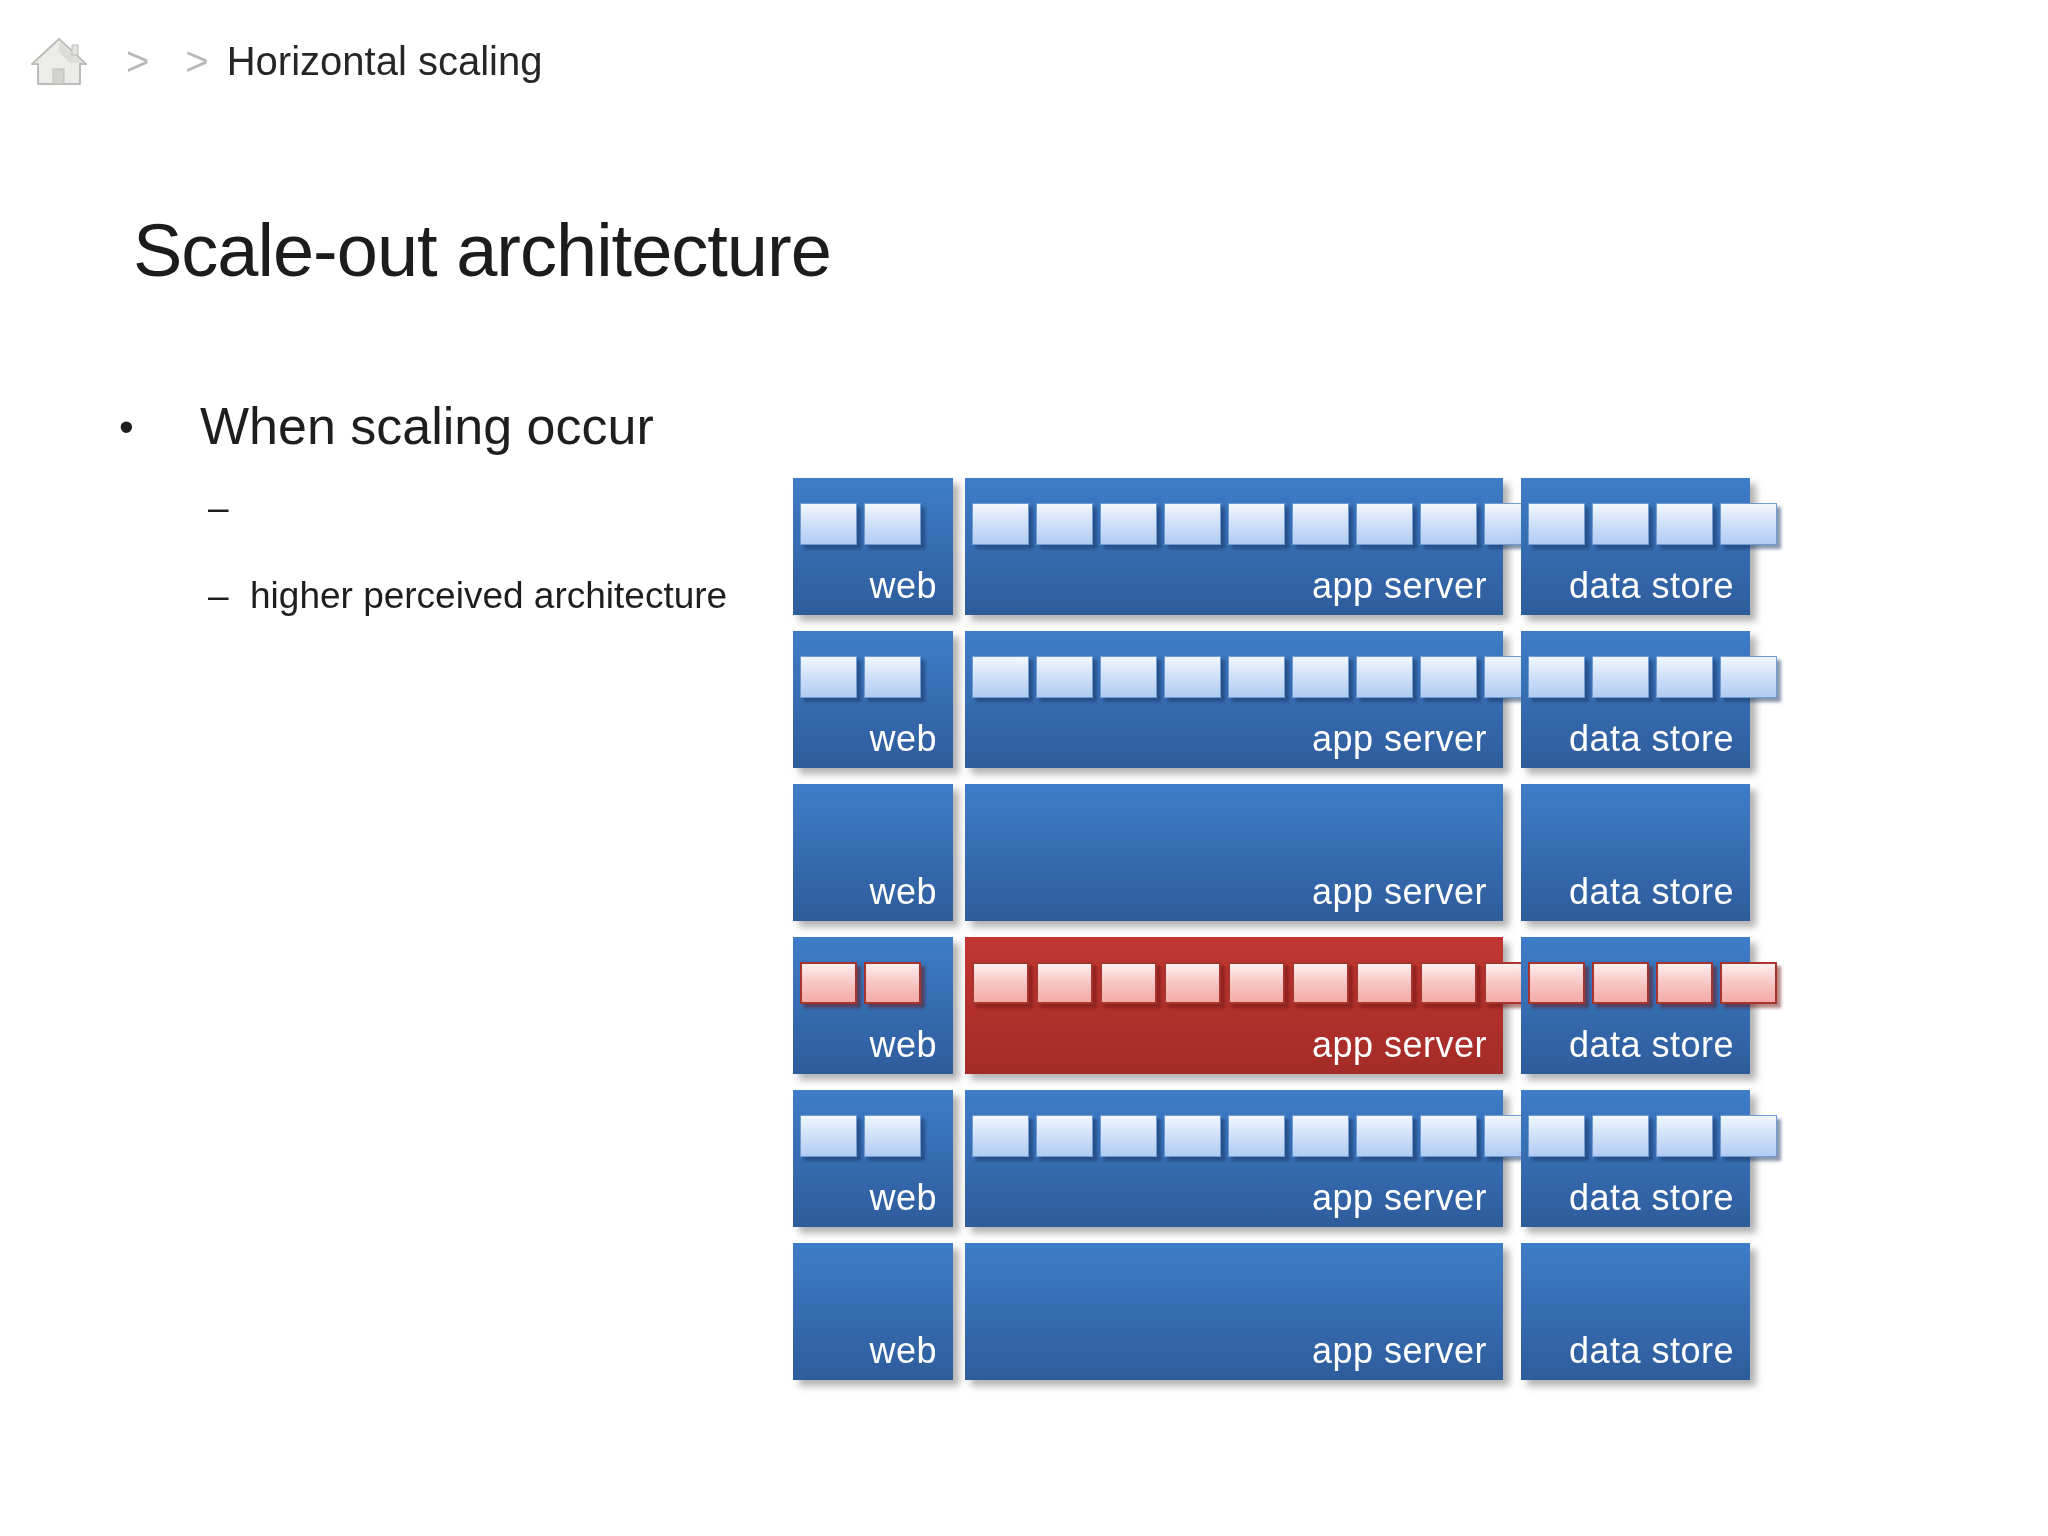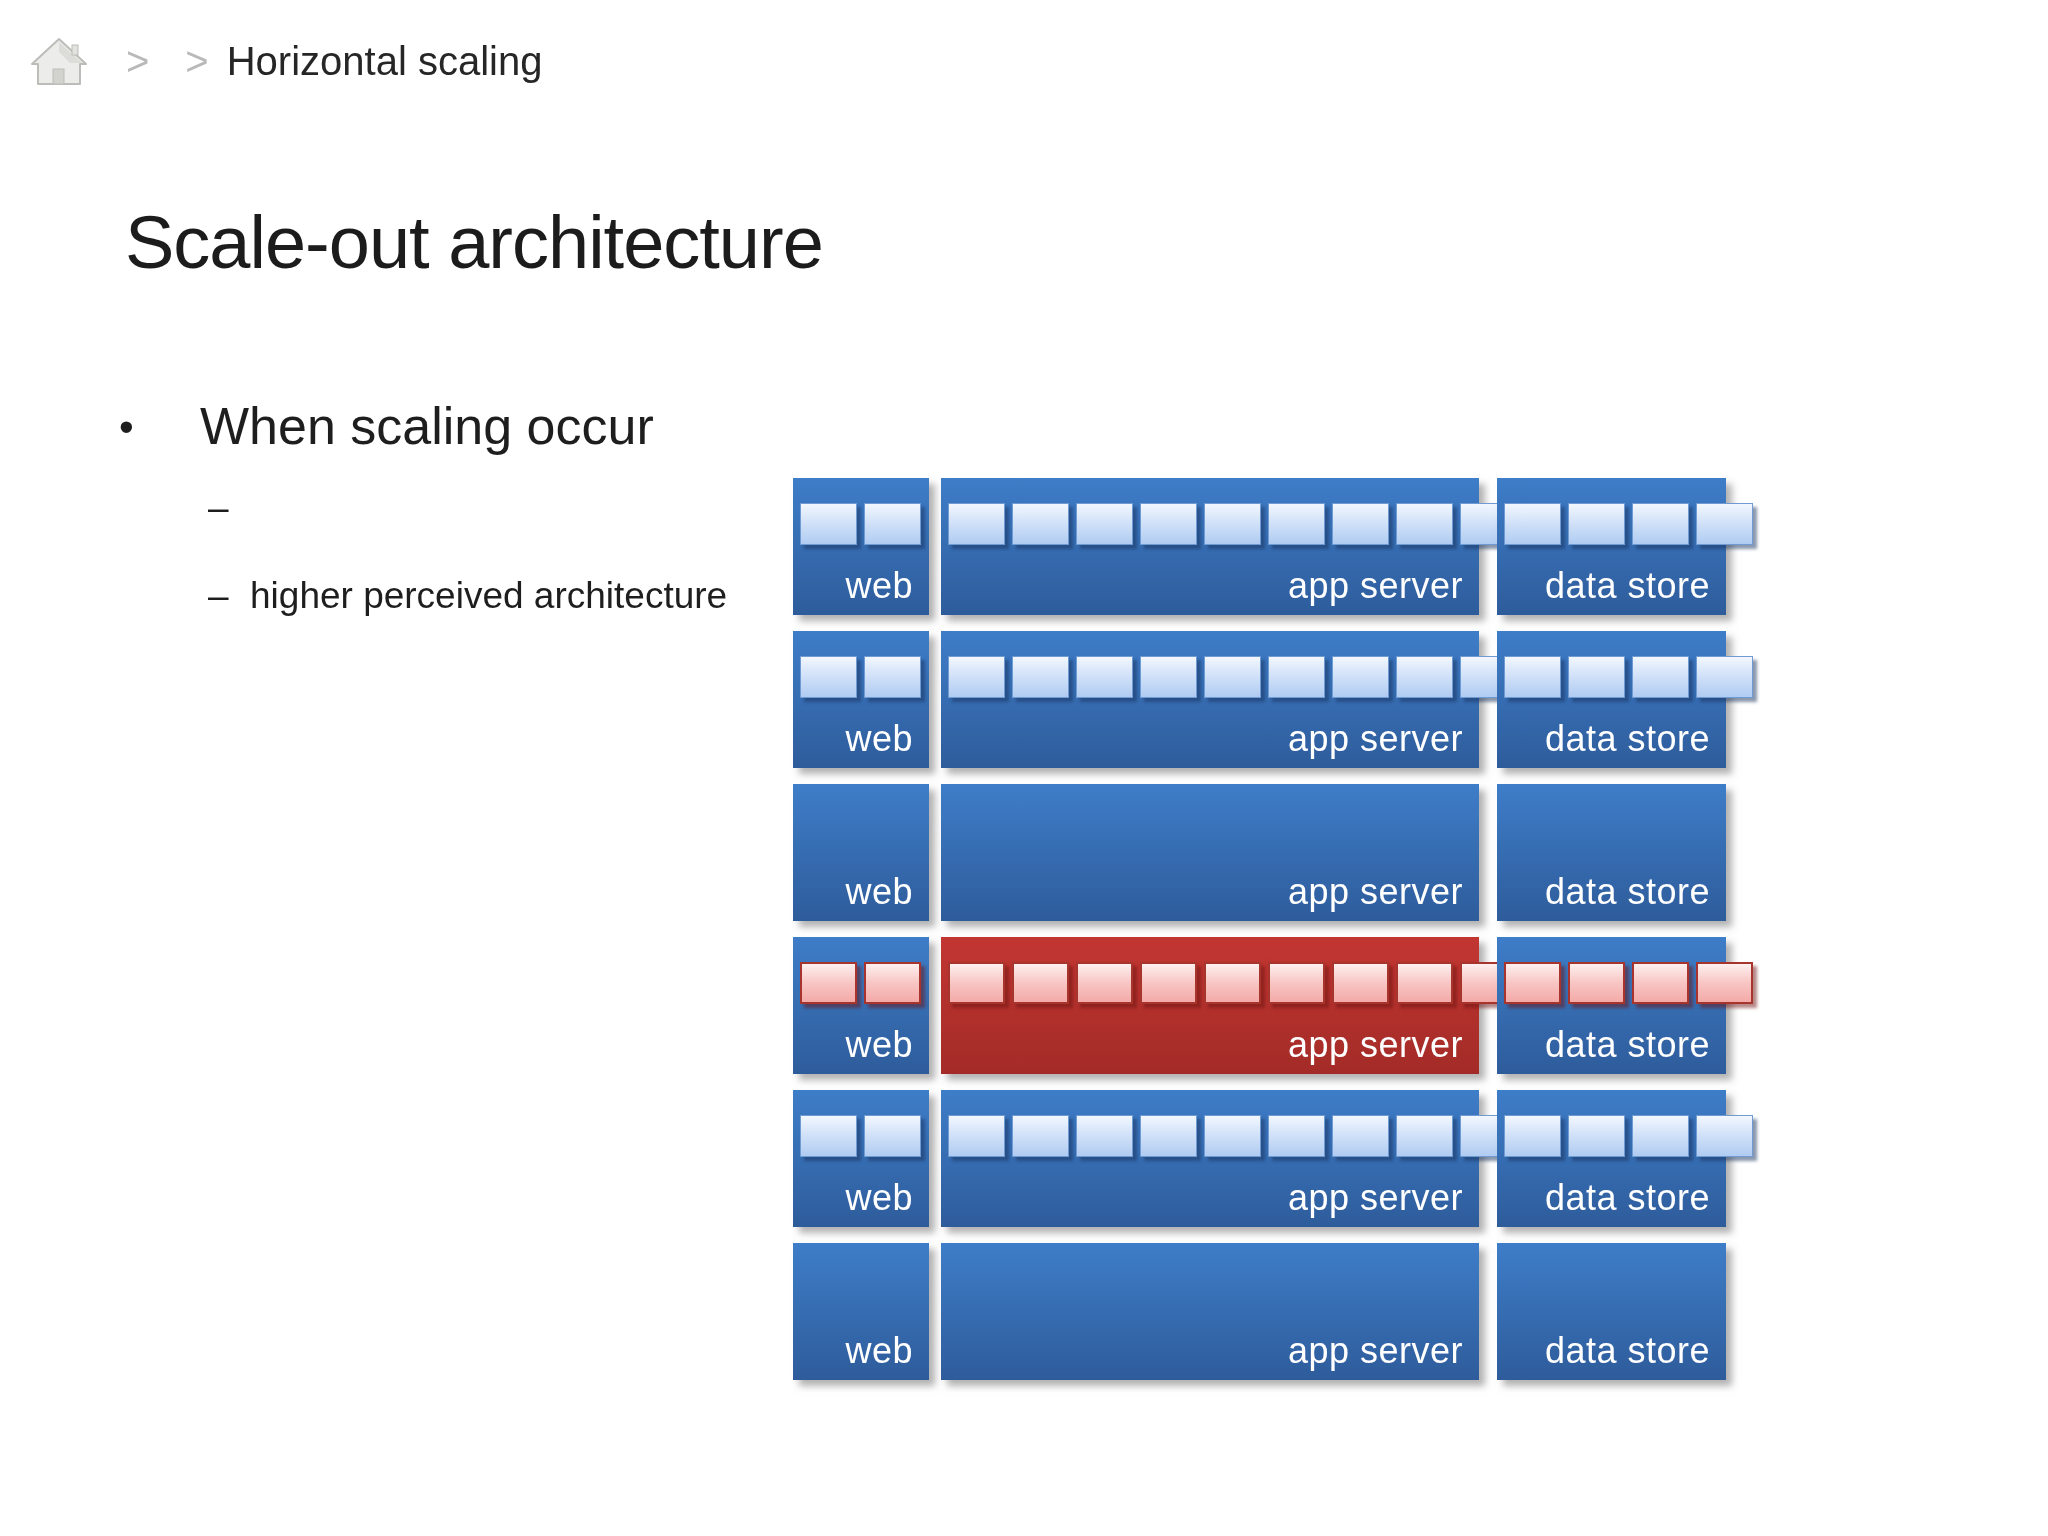--- a/index.html
+++ b/index.html
@@ -11,40 +11,40 @@
   .breadcrumb{
     position:absolute;left:30px;top:36px;display:flex;align-items:center;
     font-size:40px;font-weight:300;white-space:nowrap;
   }
   .breadcrumb .home{display:inline-flex;margin-right:20px;}
   .breadcrumb .sep{color:#b9b9b9;margin:0 18px;}
   .breadcrumb .crumb.dim{color:#b9b9b9;}
   .breadcrumb .crumb.current{color:#262626;}
   
   .title{
-    position:absolute;left:121px;top:196px;margin:4px;
+    position:absolute;left:121px;top:196px;margin:12px;
     font-size:74px;font-weight:300;letter-spacing:-1px;color:#1c1c1c;
   }
   .bullet{position:absolute;left:119px;top:396px;display:flex;align-items:flex-start;
     font-size:52px;font-weight:300;color:#1e1e1e;}
   .bullet .dot{font-size:42px;line-height:62px;width:81px;flex:none;}
   .sub{position:absolute;left:208px;display:flex;font-size:37px;font-weight:300;color:#1e1e1e;}
   .sub .dash{width:42px;flex:none;}
   .sub.s1{top:487px;}
   .sub.s2{top:575px;}
   
   #diagram{position:absolute;left:793px;top:478px;}
   .drow{display:flex;height:137px;margin-bottom:16px;}
   .node{
     position:relative;flex:none;
     background:linear-gradient(180deg,#3e7dc8 0%,#356990100%);
     background:linear-gradient(180deg,#3e7dc8 0%,#2e5c9b 100%);
     box-shadow:6px 6px 7px rgba(115,115,115,0.55);
   }
-  .node.web{width:136px;margin-right:12px;}
+  .node.web{width:160px;margin-right:12px;}
   .node.app{width:538px;margin-right:18px;}
   .node.data{width:229px;}
   .node.red-box{background:linear-gradient(180deg,#c23632 0%,#a32b27 100%);}
   .units{display:flex;gap:7px;padding:25px 0 0 7px;}
   .unit{
     width:57px;height:42px;flex:none;box-sizing:border-box;
     background:linear-gradient(180deg,#f2f7fe 0%,#cfe0f8 50%,#b0ccf2 100%);
     border:1px solid #6f9bd2;
     box-shadow:4px 4px 3px rgba(23,49,94,0.5);
   }

